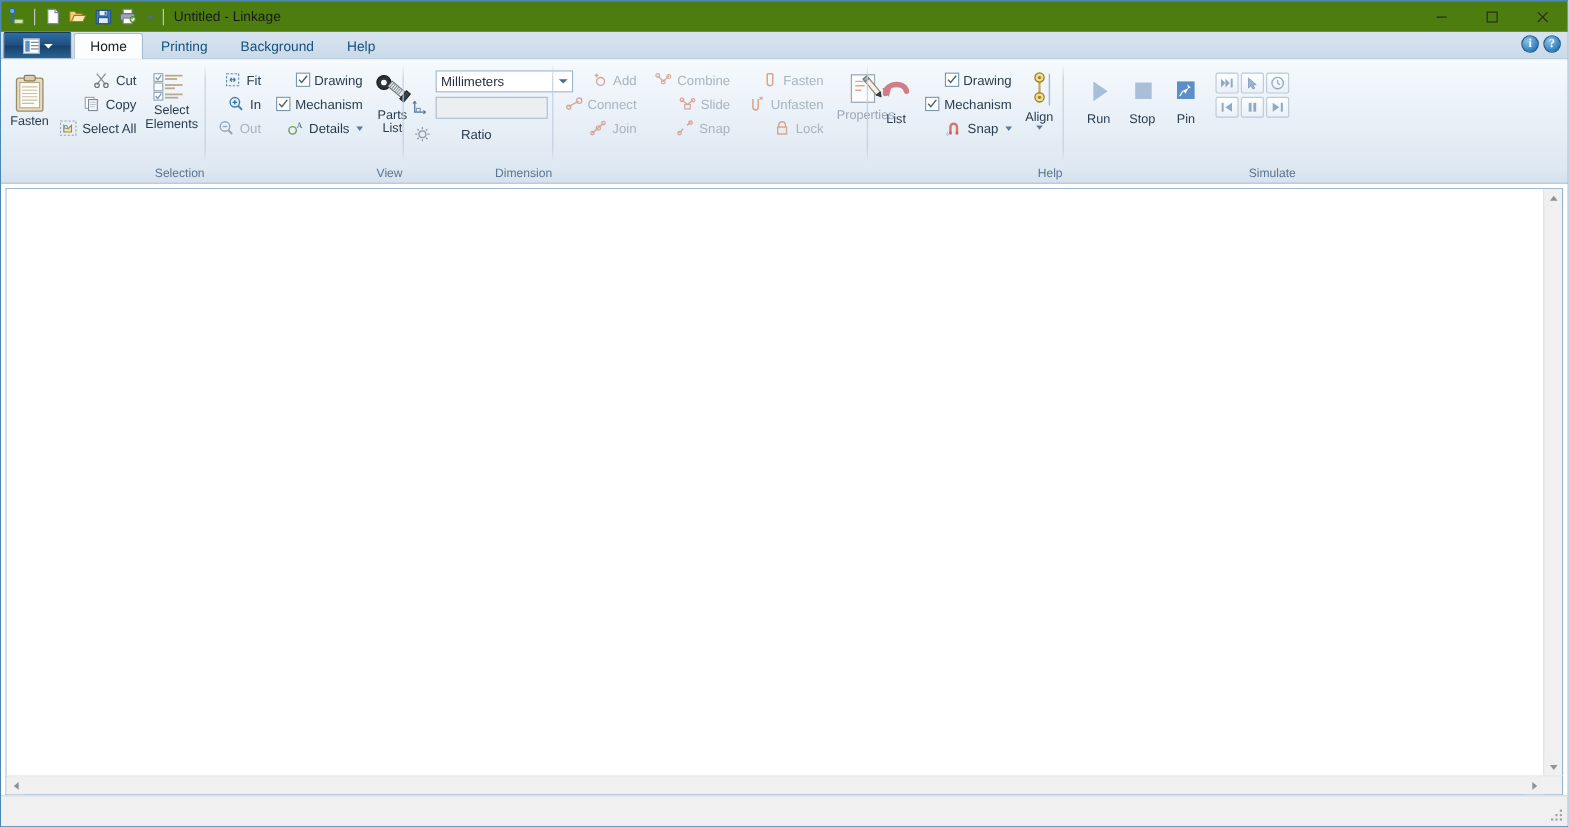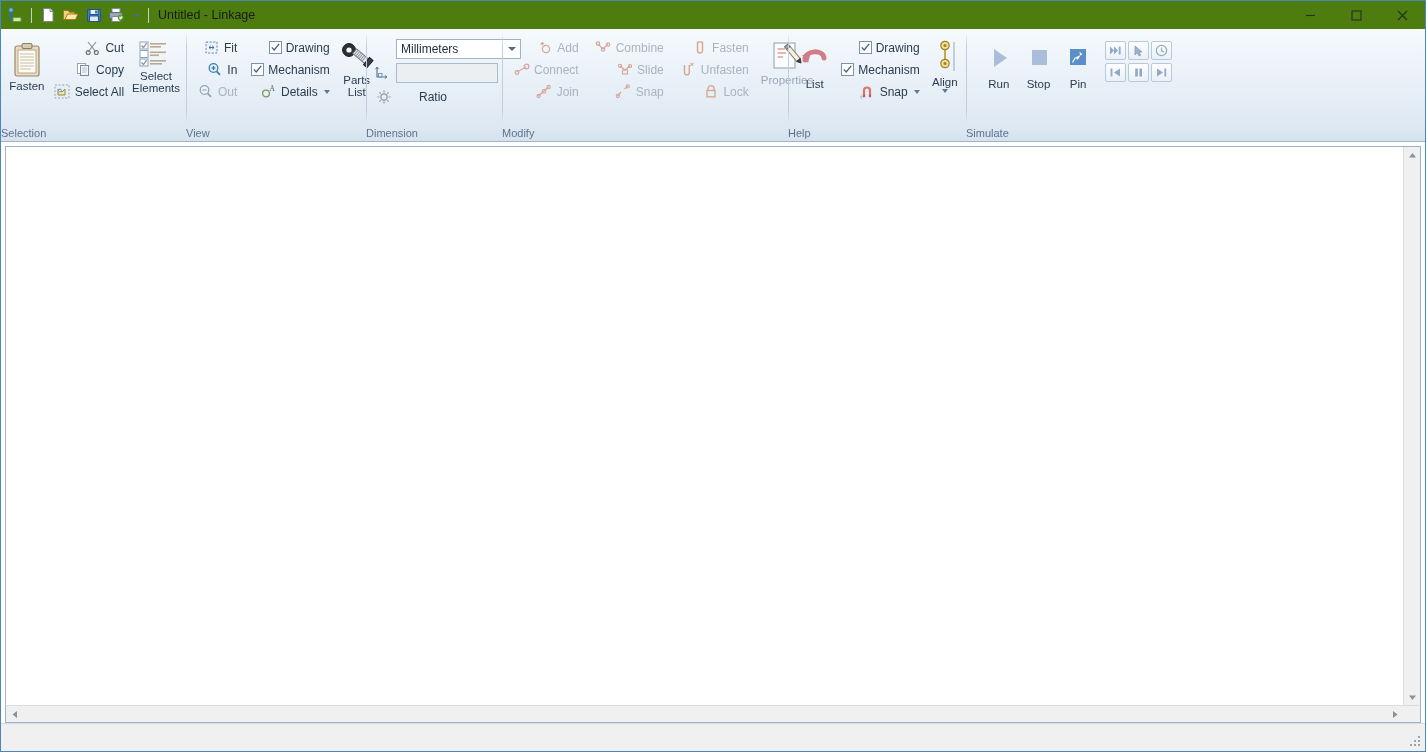--- a/index.html
+++ b/index.html
@@ -170,21 +170,21 @@
     flex: 1;
     display: flex;
     align-items: flex-start;
     padding: 3px 6px 0 7px;
     gap: 2px;
   }
   .group-label {
     height: 16px;
     font-size: 11px;
     color: #5b7490;
-    text-align: left;
+    text-align: right;
     line-height: 16px;
   }
 
   
   .bigbtn {
     width: 56px;
     display: flex; flex-direction: column;
     align-items: center;
     padding-top: 3px;
     border-radius: 3px;
@@ -409,20 +409,48 @@
           </svg>
       </div>
       <div class="wc close">
         <svg width="11" height="11" viewBox="0 0 11 11">
             <path d="M1 1 L10 10 M10 1 L1 10" stroke="#2b2b2b" stroke-width="1.1"></path>
           </svg>
       </div>
     </div>
   </div>
 
+  <div class="tabstrip">
+    <div class="appbtn">
+      <span class="glyph"></span>
+      <span class="caret"></span>
+    </div>
+
+    <div class="tab active">
+      <span>Home</span>
+    </div>
+    <div class="tab">
+      <span>Printing</span>
+    </div>
+    <div class="tab">
+      <span>Background</span>
+    </div>
+    <div class="tab">
+      <span>Help</span>
+    </div>
+
+    <div class="tabstrip-right">
+      <div class="circicon">
+        <span>i</span>
+      </div>
+      <div class="circicon">
+        <span>?</span>
+      </div>
+    </div>
+  </div>
 
   <div class="ribbon">
 
     <div class="group" style="width:185px;">
       <div class="group-body">
         <div class="bigbtn" style="margin-top:2px;">
           <span class="ico">
             <svg width="32" height="36" viewBox="0 0 32 36">
               <rect x="4" y="4" width="24" height="30" rx="2" fill="#e8dcc2" stroke="#9a8a68" stroke-width="1.2"></rect>
               <rect x="7" y="8" width="18" height="23" fill="#fdfcf7" stroke="#b6a888" stroke-width="1"></rect>
@@ -727,21 +755,20 @@
               <g transform="rotate(-40 24 12)">
                 <rect x="20" y="5" width="4.6" height="16" fill="#f3f0e4" stroke="#8c8673" stroke-width="1"></rect>
                 <path d="M20 21 L22.3 25 L24.6 21 Z" fill="#3f454c" stroke="#23272c" stroke-width=".8"></path>
                 <rect x="20" y="2" width="4.6" height="3.2" fill="#9aa6b2" stroke="#6c757e" stroke-width="1"></rect>
               </g>
             </svg>
           </span>
           <span class="lbl">Properties</span>
         </div>
       </div>
-      <div class="group-label">Modify</div>
     </div>
 
     <div class="group" style="width:178px;">
       <div class="group-body" style="padding-left:10px;">
         <div class="bigbtn" style="width:44px;">
           <span class="ico">
             <svg width="32" height="30" viewBox="0 0 32 30">
               <path d="M6 17 C6 7, 24 6, 25 15" fill="none" stroke="#cf7d86" stroke-width="5" stroke-linecap="round"></path>
               <path d="M12 9 L3 12.5 L9 20 Z" fill="#cf7d86"></path>
             </svg>

